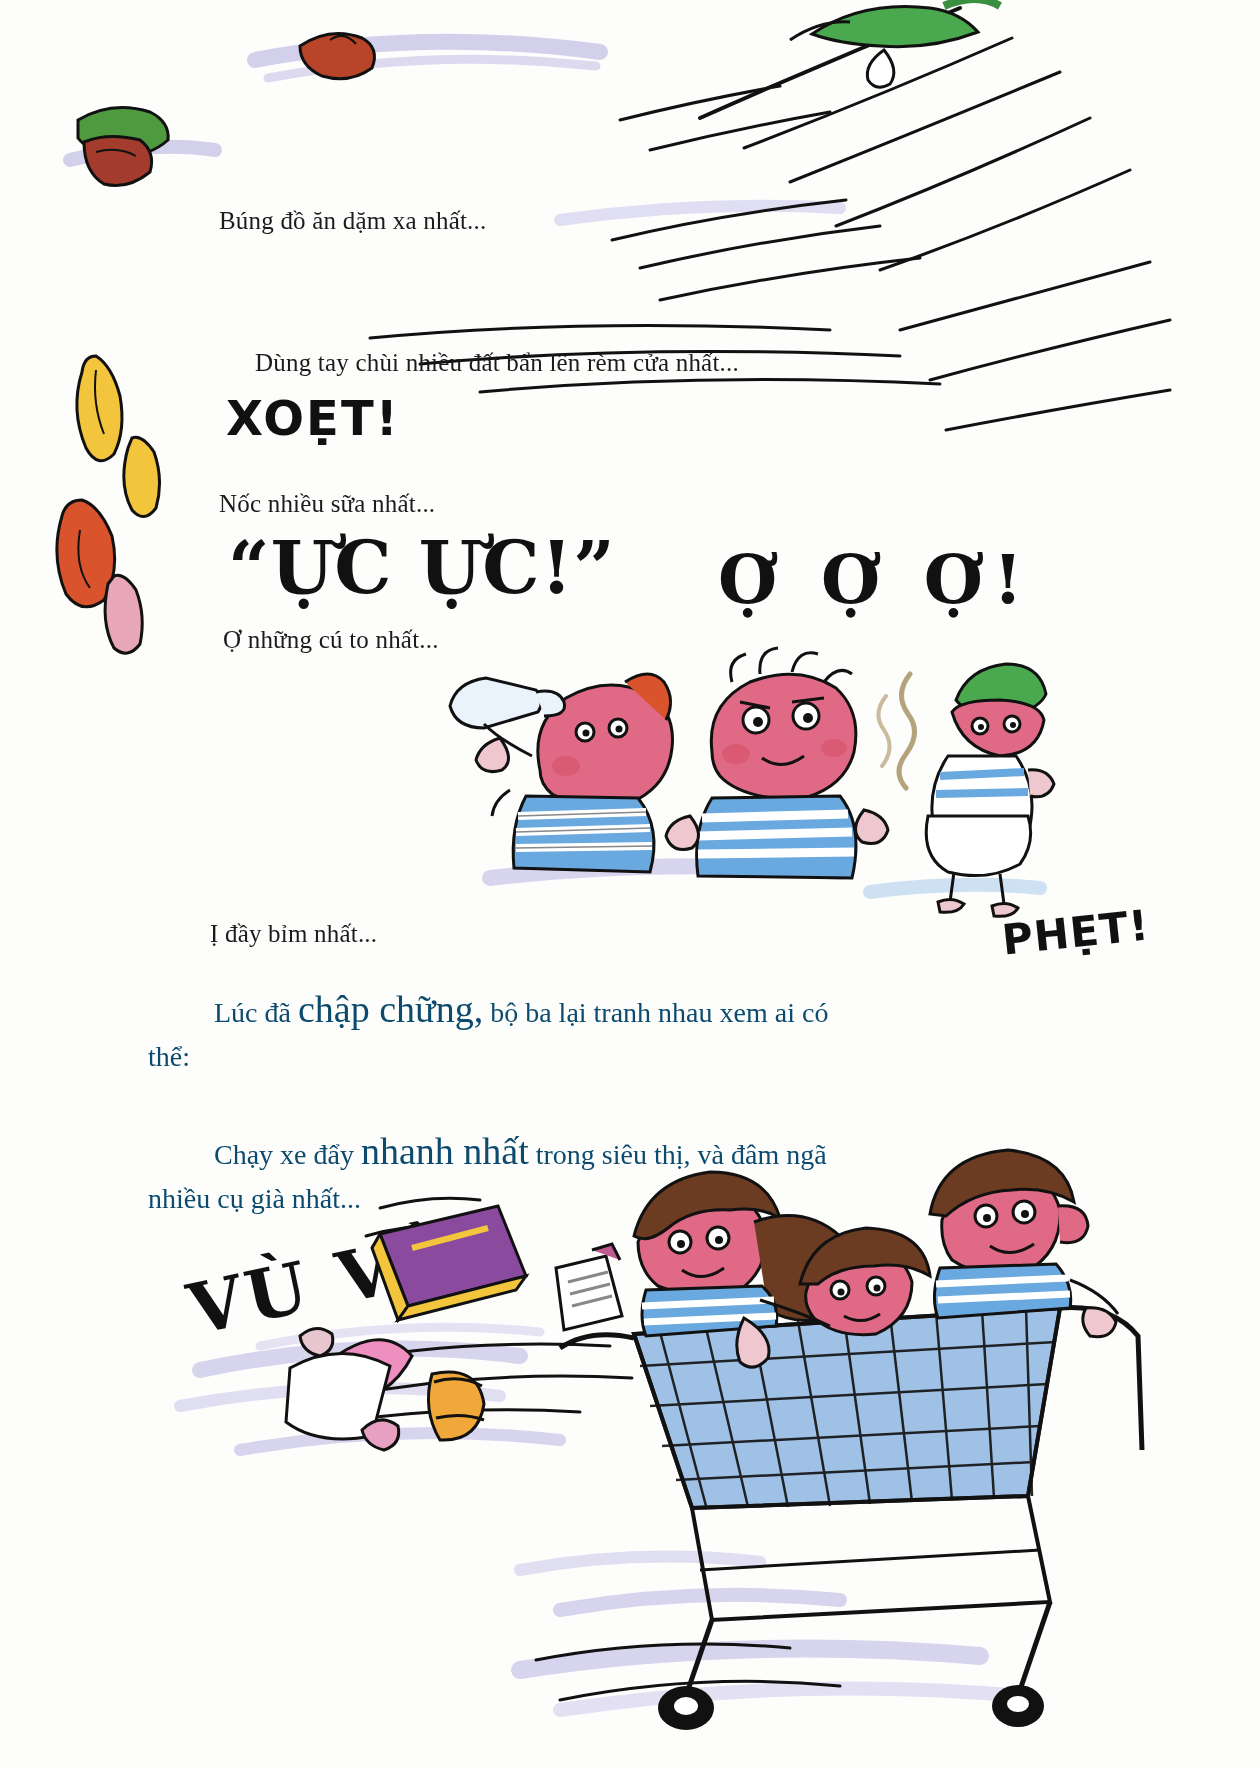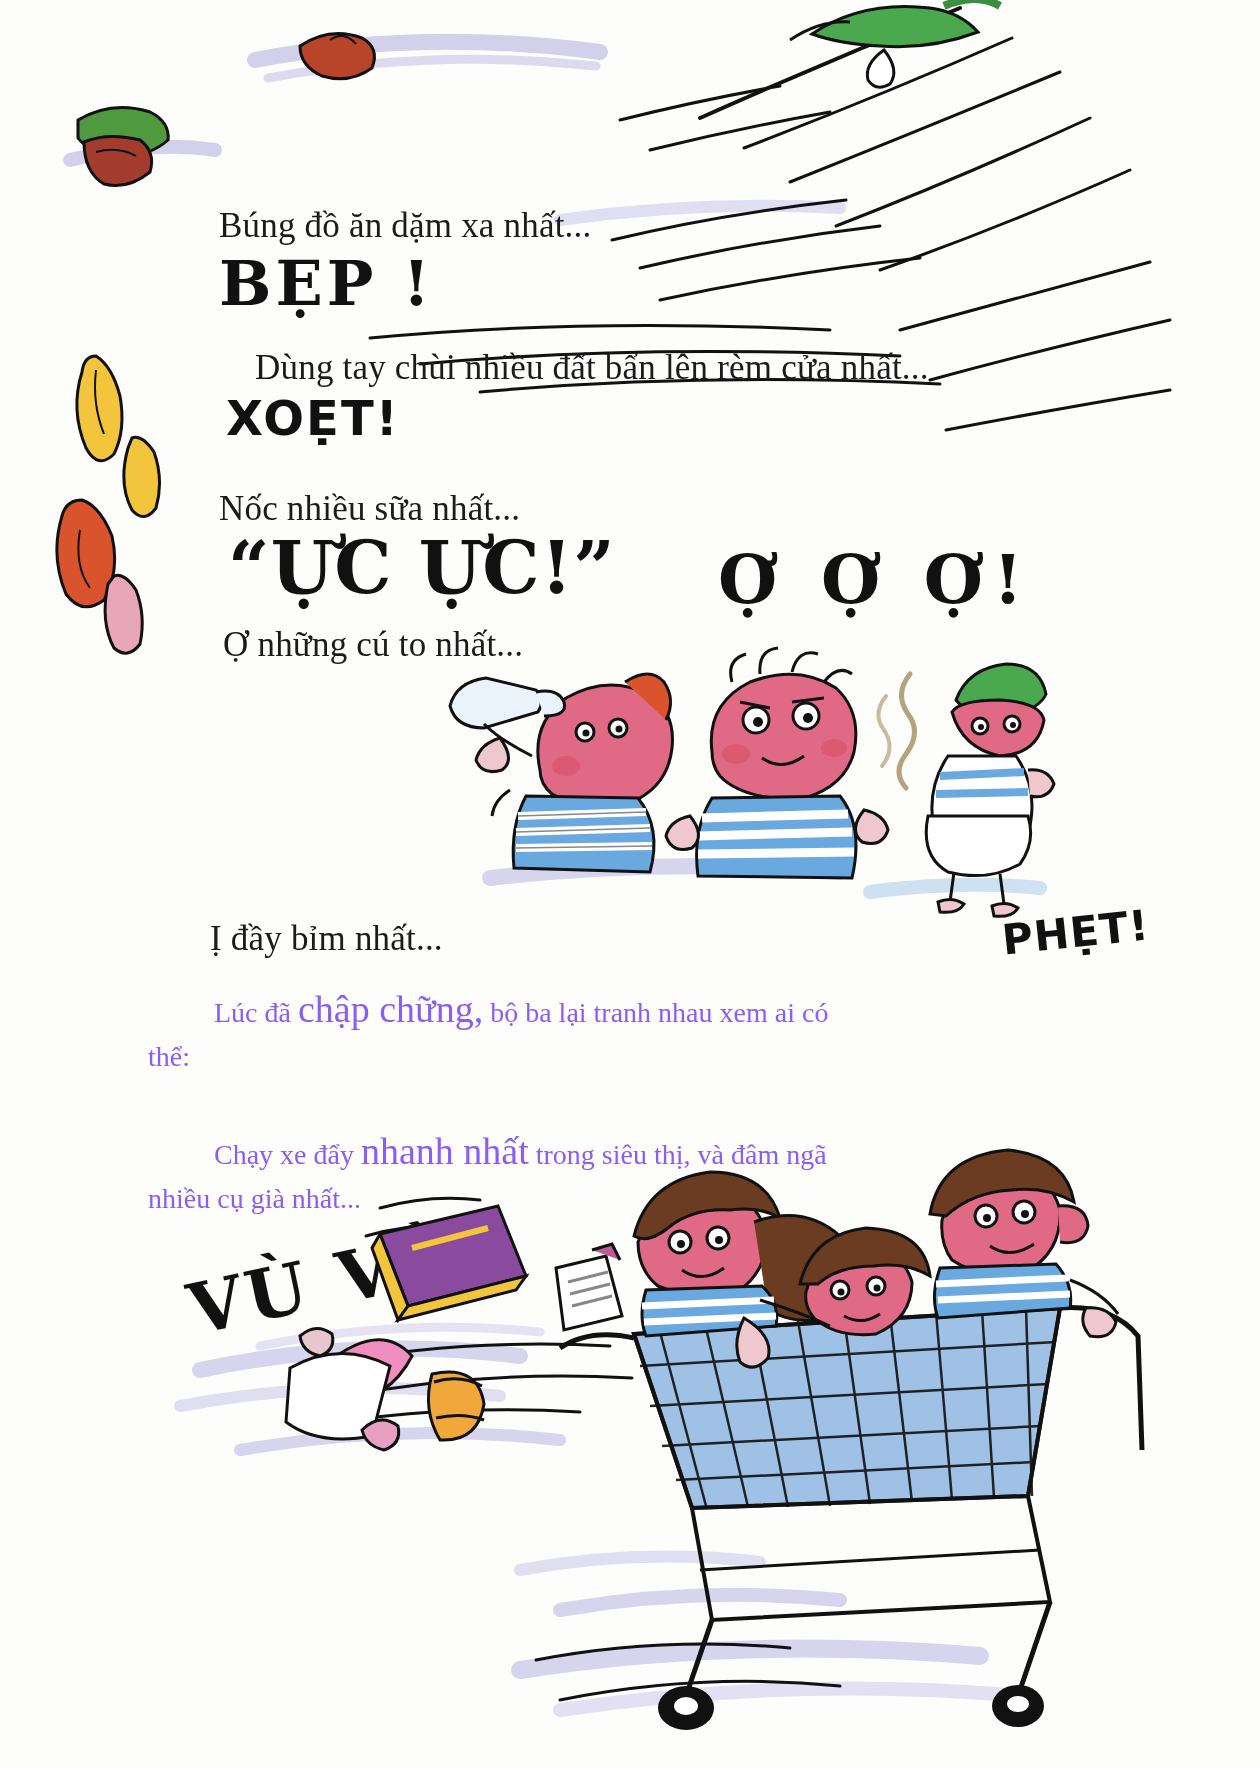--- a/index.html
+++ b/index.html
@@ -21,21 +21,21 @@
     background: #fdfdfc;
   }
   
   .txt {
     position: absolute;
     white-space: nowrap;
     line-height: 1.1;
   }
   .body-text {
     font-family: "Liberation Serif", serif;
-    font-size: 35px;
+    font-size: 25px;
     color: #1b1b1b;
     letter-spacing: 0.2px;
   }
   .shout {
     font-family: "DejaVu Sans", sans-serif;
     font-weight: 700;
     color: #111;
     letter-spacing: 2px;
   }
   .shout-bep {
@@ -67,21 +67,21 @@
     font-family: "DejaVu Serif", serif;
     font-size: 70px;
     letter-spacing: 4px;
     transform: rotate(-12deg);
   }
   .para {
     position: absolute;
     font-family: "Liberation Serif", serif;
     font-size: 28px;
     line-height: 1.45;
-    color: #8b5cf6;
+    color: #0c4a6e;
   }
   .big-ital {
     font-size: 38px;
   }
   
   .art {
     position: absolute;
     pointer-events: none;
   }
   svg { display: block; overflow: visible; }
@@ -143,21 +143,20 @@
         <path d="M96 370 Q92 404 104 434" stroke="#111" stroke-width="2" fill="none"></path>
         <path d="M128 448 Q118 484 132 510 Q144 524 156 508 Q164 480 154 452 Q142 434 132 438 Z" fill="#f2c53d" stroke="#111" stroke-width="3"></path>
         <path d="M62 516 Q50 556 66 594 Q82 616 104 600 Q120 572 112 536 Q100 506 82 500 Q66 500 62 516 Z" fill="#d9532c" stroke="#111" stroke-width="3"></path>
         <path d="M80 530 Q74 566 90 588" stroke="#111" stroke-width="2" fill="none"></path>
         <path d="M108 584 Q100 622 114 648 Q128 660 140 644 Q146 616 136 590 Q124 572 114 576 Z" fill="#e8a7b8" stroke="#111" stroke-width="3"></path>
       </g>
     </svg>
   </div>
 
   <div class="txt body-text" style="left:219px;top:207px;">Búng đồ ăn dặm xa nhất...</div>
-  <div class="txt shout shout-bep" style="left:219px;top:250px;">BẸP !</div>
 
   <div class="txt body-text" style="left:219px;top:349px;margin-left:36px;">Dùng tay chùi nhiều đất bẩn lên rèm cửa nhất...</div>
   <div class="txt shout shout-xoet" style="left:226px;top:392px;">XOẸT!</div>
 
   <div class="txt body-text" style="left:219px;top:490px;">Nốc nhiều sữa nhất...</div>
   <div class="txt shout shout-uc" style="left:228px;top:528px;">“ỰC ỰC!”</div>
 
   <div class="txt body-text" style="left:223px;top:626px;">Ợ những cú to nhất...</div>
   <div class="txt shout shout-o" style="left:718px;top:542px;">Ợ Ợ Ợ!</div>
 

